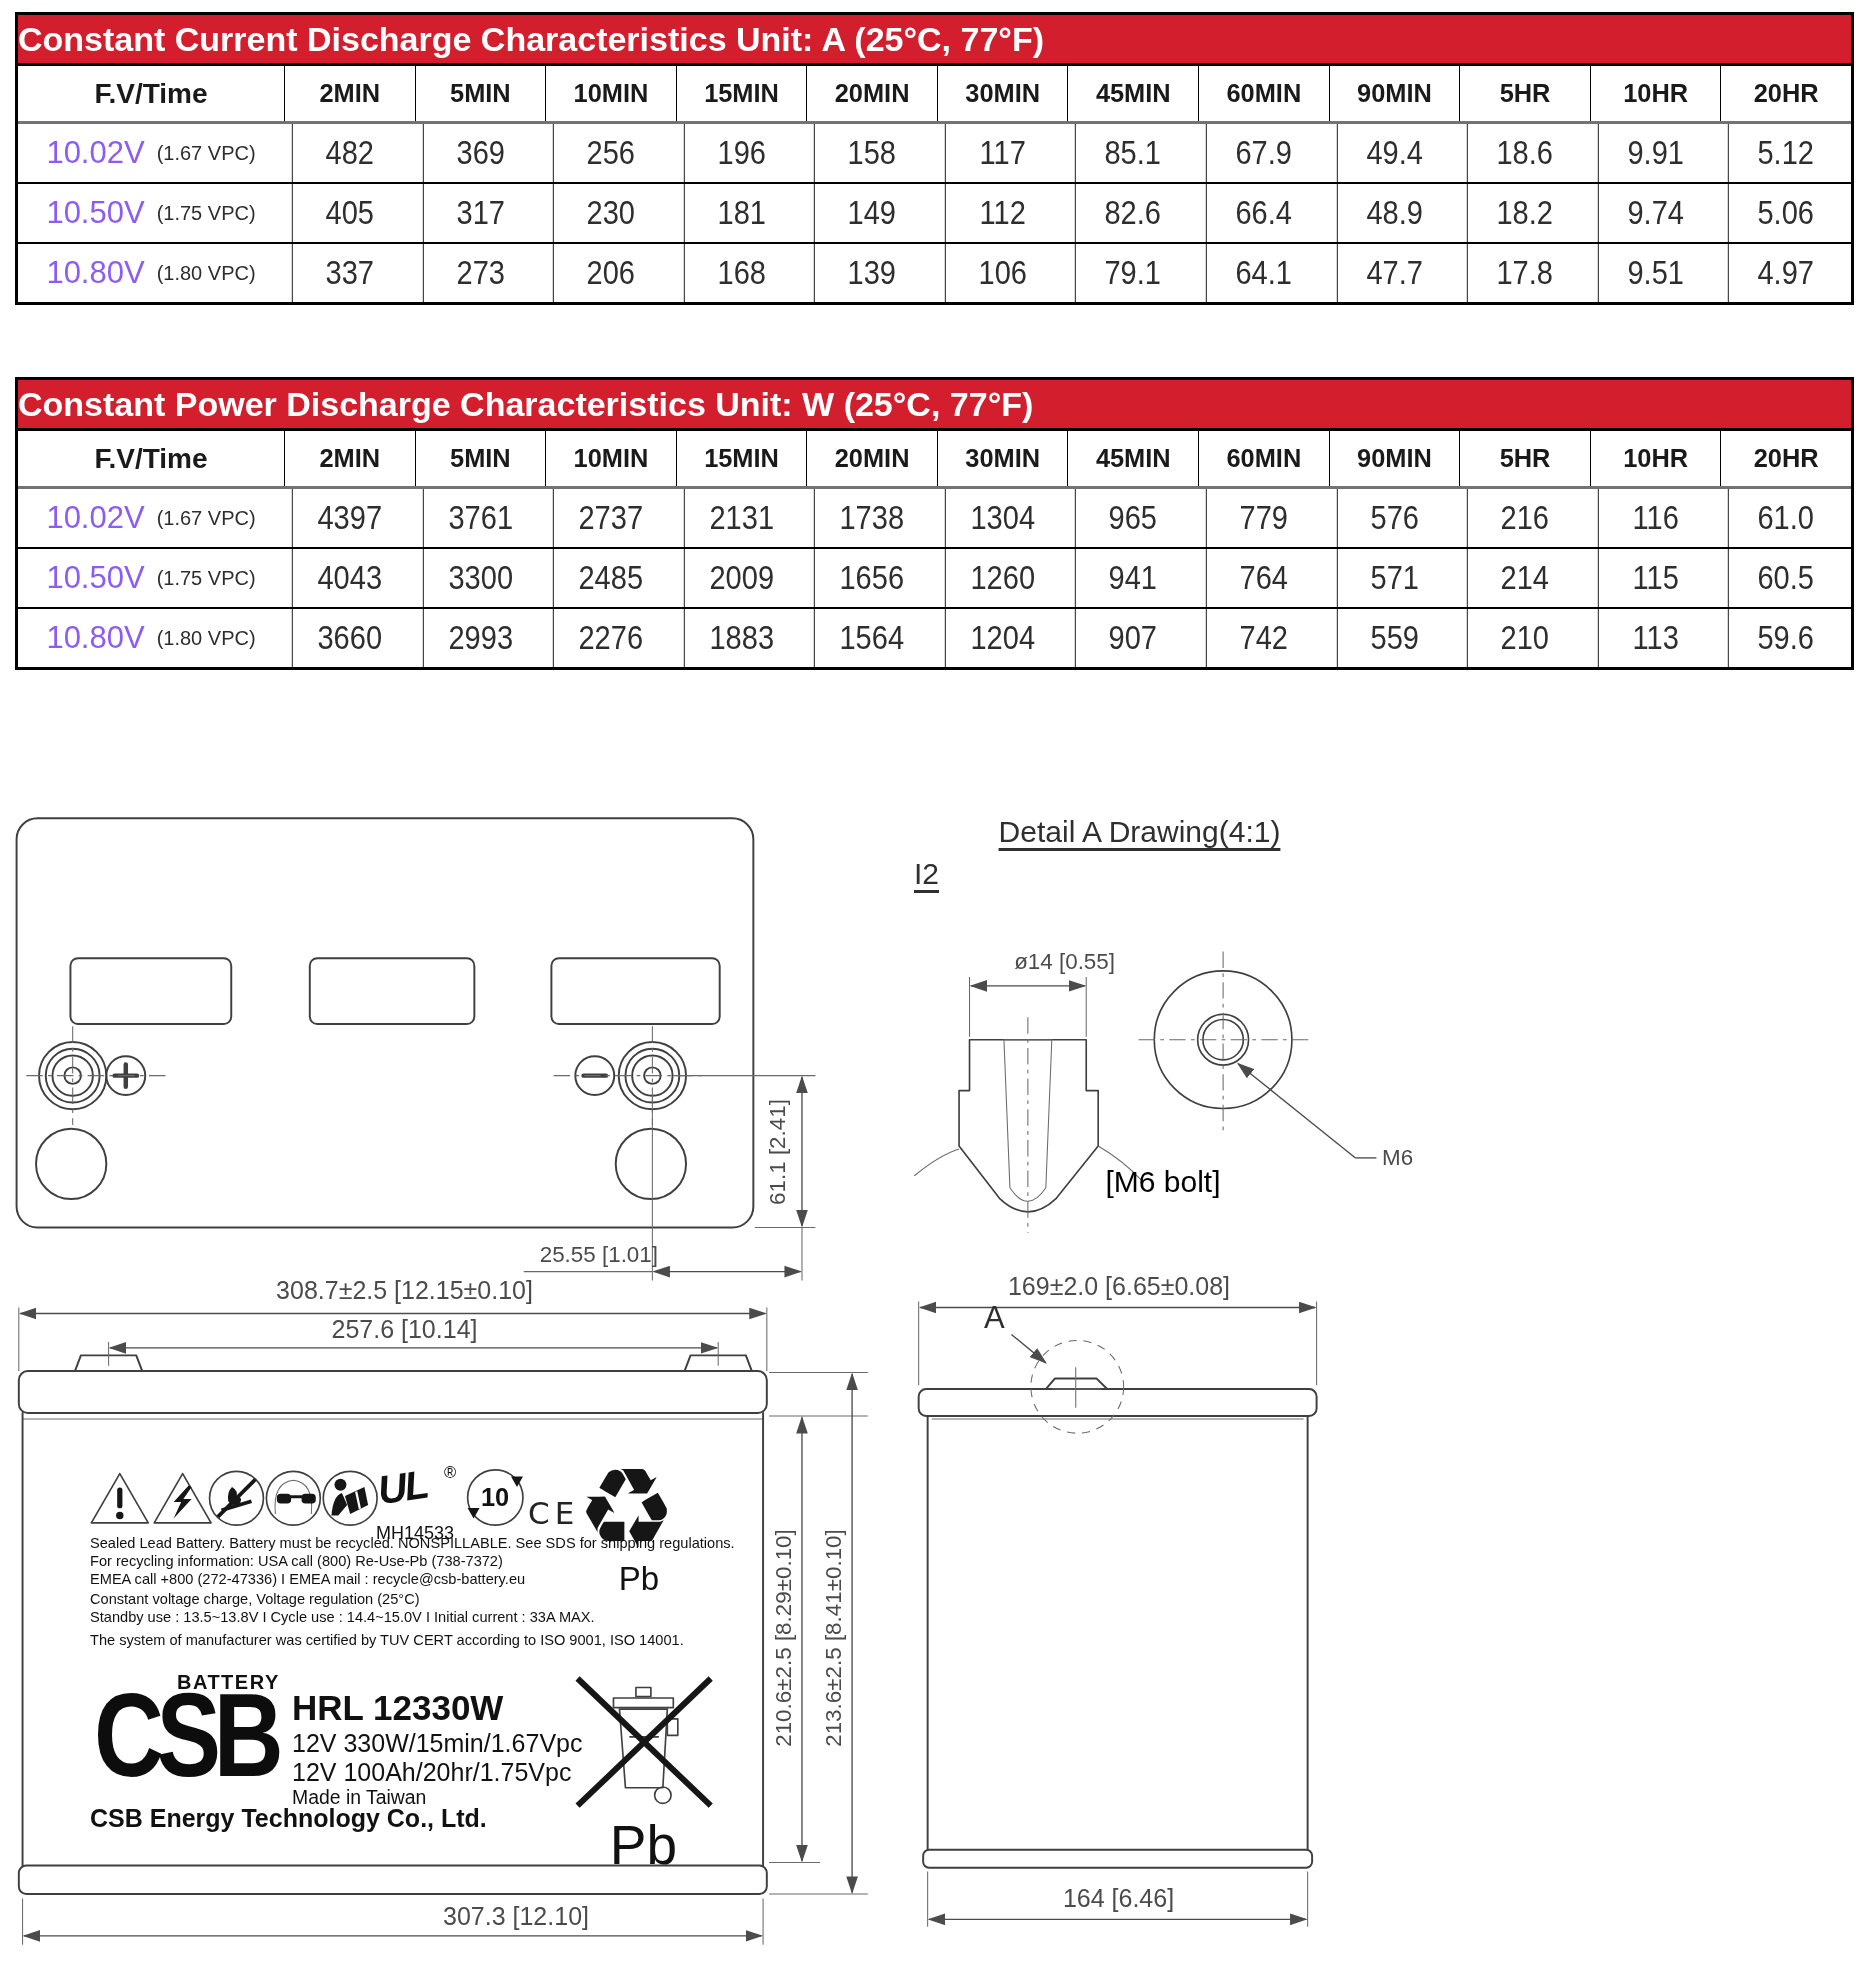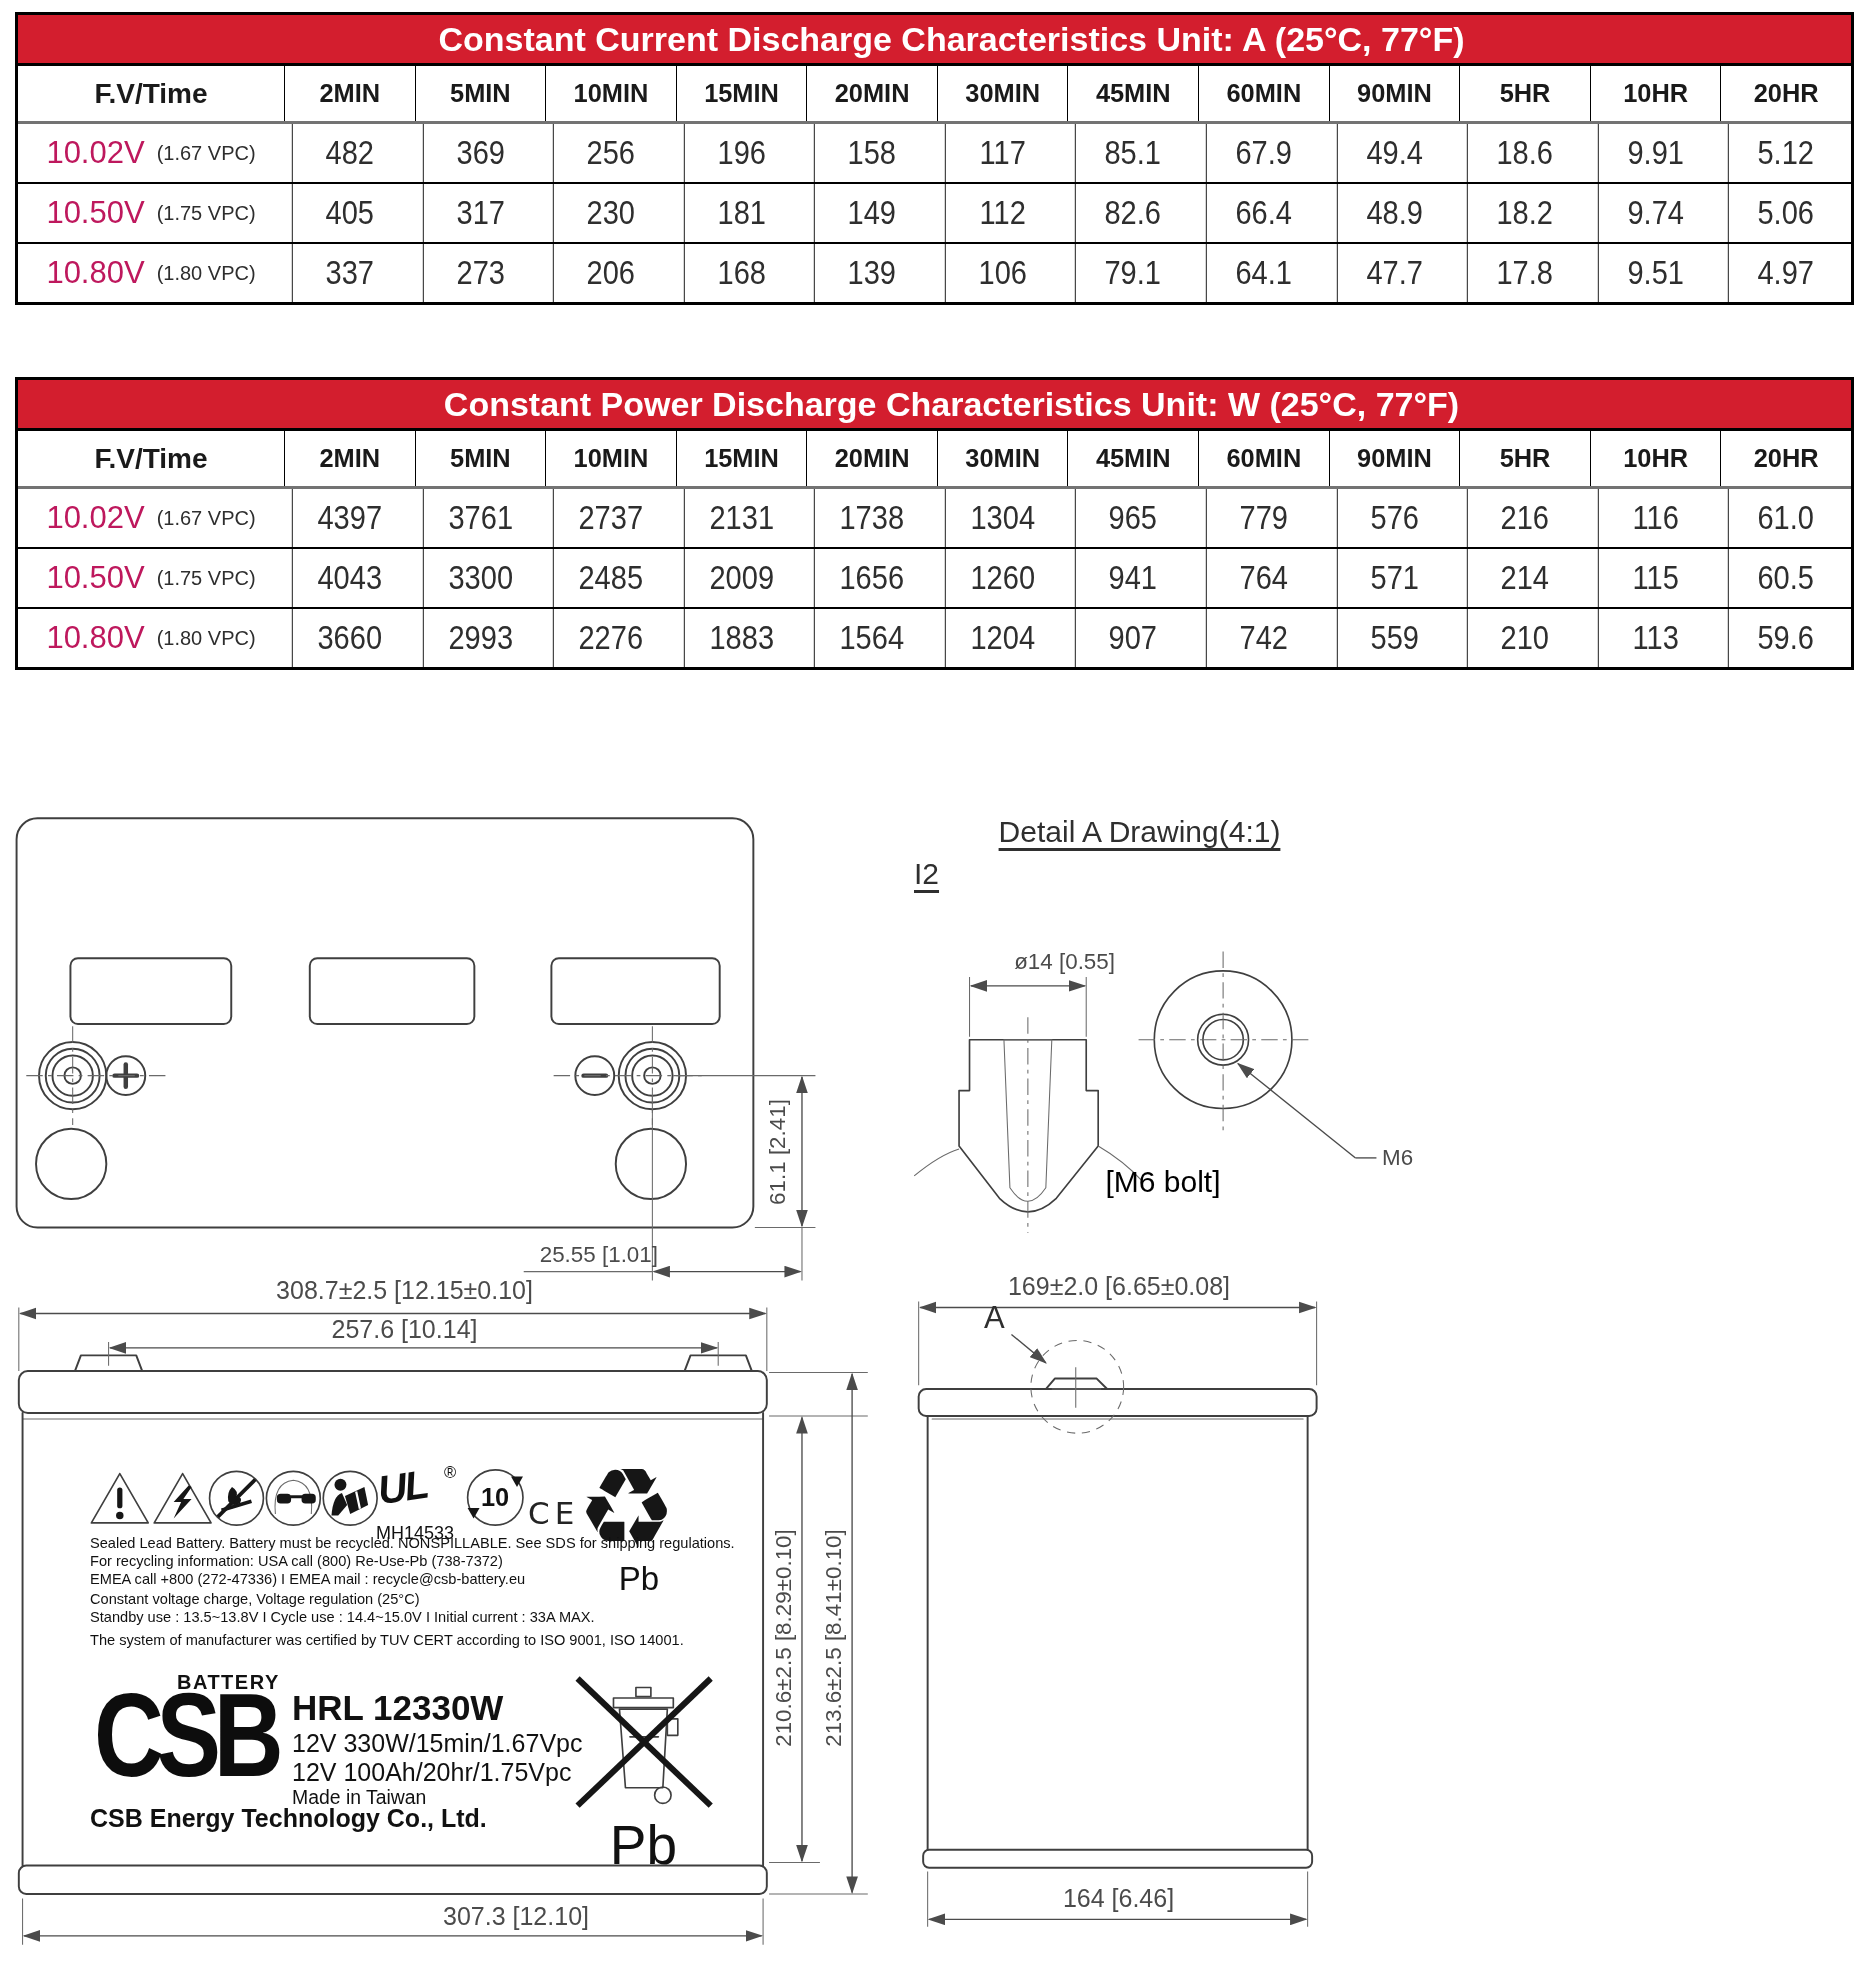--- a/index.html
+++ b/index.html
@@ -1,34 +1,34 @@
 <!DOCTYPE html>
 <html style="font-size:12px"><head>
 <meta charset="utf-8">
 <style>
   html,body{margin:0;padding:0;background:#fff;}
   #page{position:relative;width:1868px;height:1965px;background:#fff;overflow:hidden;
         font-family:"Liberation Sans",sans-serif;color:#1a1a1a;}
   
   .dtable{position:absolute;left:15px;width:1839px;}
   .ttl{box-sizing:border-box;border:3px solid #000;background:#d31e2e;color:#fff;
-       height:54px;line-height:49px;text-align:center;font-size:34px;font-weight:bold;padding-left:34px;}
+       height:54px;line-height:49px;text-align:left;font-size:34px;font-weight:bold;}
   .tgrid{box-sizing:border-box;border:3px solid #000;border-top:none;background:#fff;}
   .trow{display:grid;grid-template-columns:266px repeat(12,1fr);}
   .hdr-row{height:55px;border-bottom:3px solid #737373;}
   .data-row{height:58px;border-bottom:2.2px solid #000;}
   .data-row:last-child{border-bottom:none;}
   .cell{display:flex;align-items:center;justify-content:center;border-left:1.9px solid #000;
         white-space:nowrap;}
   .cell:first-child{border-left:none;}
   .corner{font-size:28px;font-weight:bold;}
   .th{font-size:25.4px;font-weight:bold;}
   .num{font-size:33px;color:#2e2e2e;}
   .num{transform:scaleX(.88);}
-  .fvmain{font-size:31px;color:#be185d;}
+  .fvmain{font-size:31px;color:#8b5cf6;}
   .fvsub{font-size:20px;color:#2e2e2e;margin-left:12px;}
   
   .tech{position:absolute;color:#4b4b4b;font-family:"Liberation Sans",sans-serif;
         font-size:22.4px;white-space:nowrap;}
   .ctr{text-align:center;}
   .rgt{text-align:right;}
   .und{text-decoration:underline;text-underline-offset:6px;}
   .rot{transform:translate(-50%,-50%) rotate(-90deg);}
   .lbl{position:absolute;color:#111;white-space:nowrap;}
   svg{position:absolute;left:0;top:0;}

